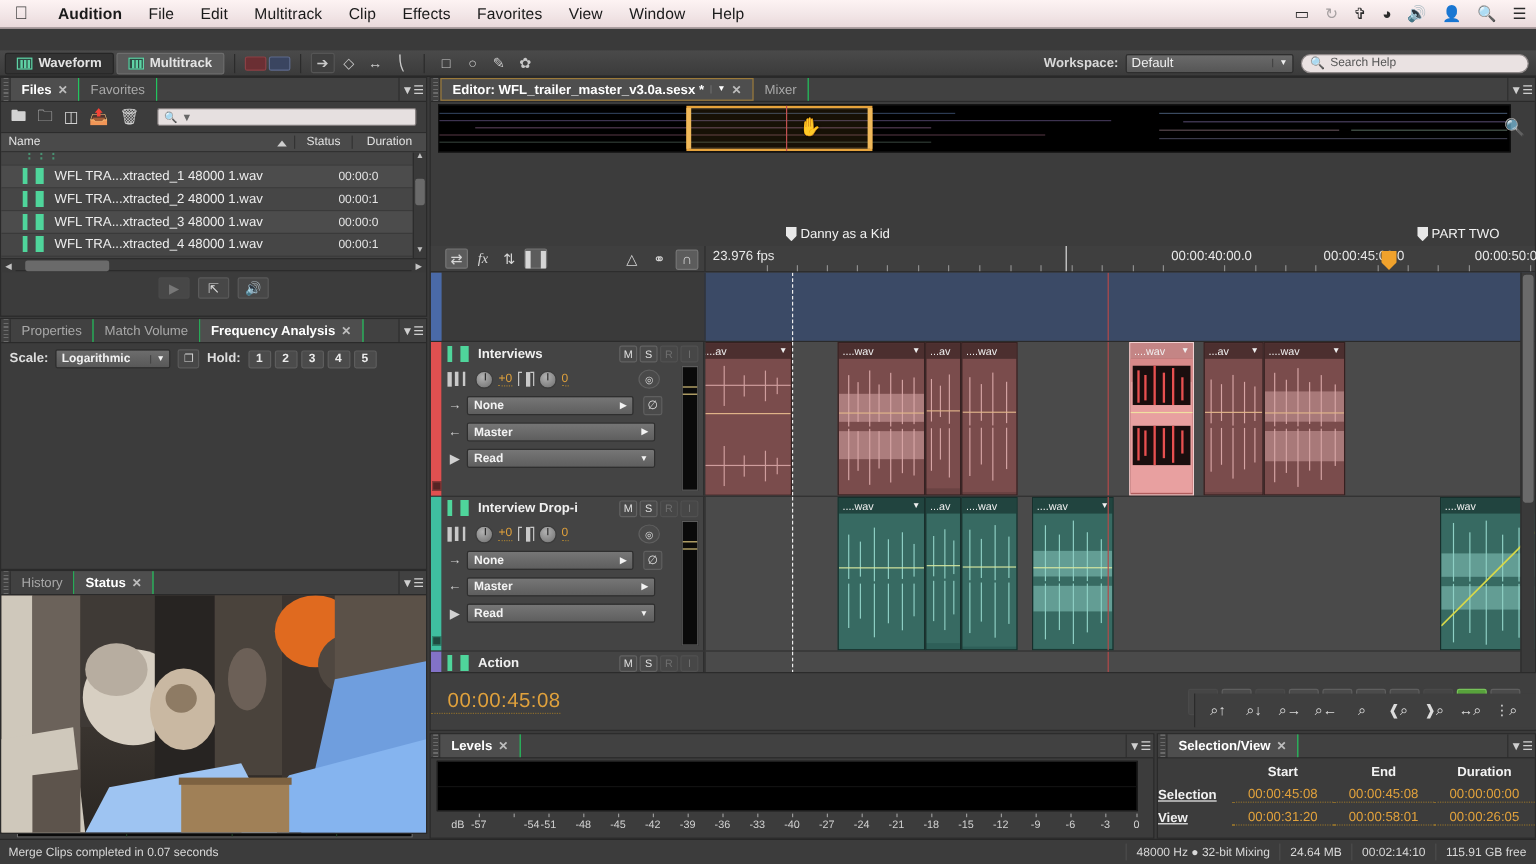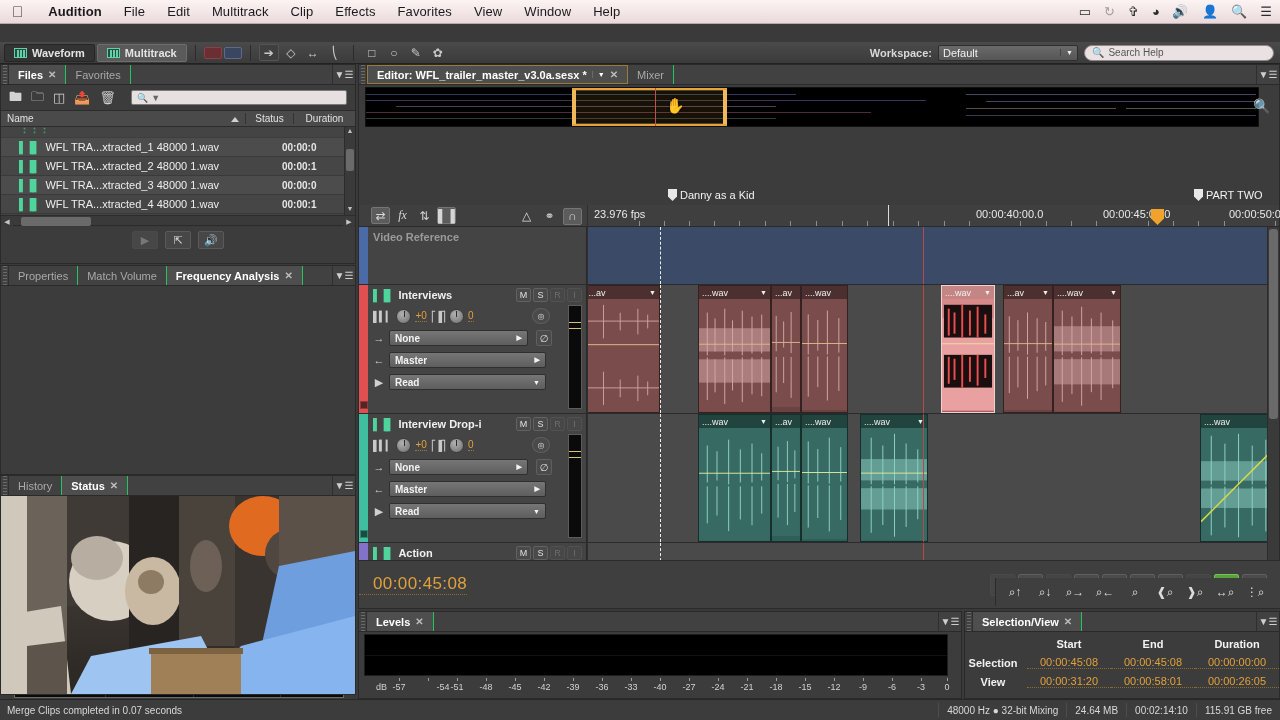--- a/index.html
+++ b/index.html
@@ -103,21 +103,21 @@
   .files-head .c1 .sortarrow{ position:absolute; right:6px; top:4px; width:0;height:0;
      border-left:4px solid transparent;border-right:4px solid transparent;border-bottom:5px solid #cfcfcf;}
   .files-head .c2 { width:48px; text-align:center; border-left:1px solid #333; }
   .files-head .c3 { width:62px; text-align:center; border-left:1px solid #333; }
   .files-list { position:relative; height:88px; overflow:hidden; background:#434343; }
   .frow { height:19px; display:flex; align-items:center; font-size:11px; color:#ededed;
      border-bottom:1px solid #3a3a3a; background:#464646; }
   .frow:nth-child(even){ background:#4c4c4c; }
   .frow .wf { color:#4fd59b; font-size:11px; margin:0 6px 0 18px; letter-spacing:-1px; font-weight:bold; }
   .frow .nm { flex:1; }
-  .frow .du { width:62px; font-size:10px; color:#e6e6e6;font-weight:bold; }
+  .frow .du { width:62px; font-size:10px; color:#e6e6e6; }
   .vscroll { position:absolute; right:0; top:0; width:11px; height:100%; background:#3a3a3a;
      border-left:1px solid #2c2c2c; }
   .vscroll .arr { height:10px; color:#c0c0c0; font-size:7px; text-align:center; }
   .vscroll .thumb { position:absolute; left:1px; right:1px; top:22px; height:22px; background:#6a6a6a; border-radius:2px;}
   .hscroll { height:12px; background:#3a3a3a; border-top:1px solid #2c2c2c; display:flex; align-items:center; }
   .hscroll .arr { width:12px; text-align:center; font-size:7px; color:#c4c4c4; }
   .hscroll .track { flex:1; height:9px; position:relative; }
   .hscroll .thumb { position:absolute; left:8px; top:0; width:70px; height:9px; background:#6a6a6a; border-radius:2px; }
   .files-btns { height:26px; display:flex; align-items:center; justify-content:center; gap:7px; }
   .fbtn { width:26px; height:18px; border:1px solid #5a5a5a; background:#474747; border-radius:2px;
@@ -162,21 +162,21 @@
      border:1px solid #111; overflow:hidden; }
   .ov-line { position:absolute; height:1px; }
   .ov-sel { position:absolute; top:0; bottom:0; border:2px solid #e6a33c; background:rgba(230,163,60,.10);
      box-shadow:inset 0 0 0 1px rgba(255,220,150,.25); }
   .ov-handle{ position:absolute; top:0; bottom:0; width:4px; background:#f0b95a; }
   .ov-play { position:absolute; top:0; bottom:0; width:1px; background:#c05050; }
   .ov-hand { position:absolute; font-size:15px; color:#fff; text-shadow:0 0 2px #000; }
   .ov-zoomicon { position:absolute; right:6px; top:30px; width:22px; height:22px; color:#cfcfcf; font-size:14px;
      display:flex; align-items:center; justify-content:center;}
 
-  .marker-strip { position:absolute; left:19px; top:124px; width:894px; height:16px; }
+  .marker-strip { position:absolute; left:6px; top:124px; width:894px; height:16px; }
   .marker { position:absolute; top:0; display:flex; align-items:center; gap:3px; font-size:11px; color:#f2f2f2; }
   .marker .pin { width:9px; height:12px; background:#e8e8e8;
      clip-path:polygon(0 0,100% 0,100% 62%,50% 100%,0 62%); }
 
   .ed-toolbar { position:absolute; left:0; top:140px; width:228px; height:22px; background:#3f3f3f;
      display:flex; align-items:center; gap:3px; padding-left:12px; border-bottom:1px solid #2a2a2a;}
   .edt-ic { width:19px; height:17px; display:flex; align-items:center; justify-content:center;
      color:#d6d6d6; font-size:12px; border-radius:2px; }
   .edt-ic.act { background:#5c5c5c; border:1px solid #757575; }
   .ed-toolbar2 { position:absolute; left:158px; top:140px; width:70px; height:22px; display:flex;
@@ -257,21 +257,21 @@
      border:1px solid #1d1d1d; }
   .lev-meter .divcenter { position:absolute; left:0; right:0; top:50%; height:1px; background:#111; }
   .lev-axis { position:absolute; left:5px; top:66px; width:594px; height:18px; }
   .lev-axis .t { position:absolute; top:0; width:1px; height:3px; background:#9a9a9a; }
   .lev-axis .l { position:absolute; top:4px; font-size:9px; color:#d2d2d2; transform:translateX(-50%); }
 
   
   #selPanel { left:964px; top:611px; width:316px; height:88px; }
   .sv-grid { position:absolute; left:0; top:22px; width:316px; }
   .sv-row { display:flex; align-items:center; height:19px; font-size:11px; }
-  .sv-row .lb { width:62px; text-align:center; padding-right:6px; color:#f0f0f0; font-weight:bold; }
+  .sv-row .lb { width:62px; text-align:left; padding-right:6px; color:#f0f0f0; font-weight:bold;text-decoration:underline; }
   .sv-row .hd { width:84px; text-align:center; color:#f2f2f2; font-weight:bold; }
   .sv-row .vl { width:84px; text-align:center; color:#e0a13c; border-bottom:1px dotted #8a6c2d; }
 
   
   .statusbar { position:absolute; left:0; bottom:0; width:1280px; height:21px; background:#3c3c3c;
      border-top:1px solid #272727; display:flex; align-items:center; font-size:10px; color:#d8d8d8; }
   .statusbar .msg { padding-left:7px; }
   .statusbar .cells { margin-left:auto; display:flex; align-items:center; }
   .statusbar .cell { padding:0 8px; border-left:1px solid #4d4d4d; height:14px; display:flex; align-items:center; }
 </style>
@@ -431,20 +431,36 @@
       </div>
       <div class="ptab">
         <span>Match Volume</span>
       </div>
       <div class="ptab active">
         <span>Frequency Analysis</span>
         <span class="x">✕</span>
       </div>
       <div class="ptab-fill"></div>
       <div class="pmenu">▼☰</div>
+    </div>
+    <div class="fa-controls">
+      <span class="fa-lbl">Scale:</span>
+      <div class="fa-select">
+        <span>Logarithmic</span>
+        <span class="car">▼</span>
+      </div>
+      <div class="fa-copy">❐</div>
+      <span class="fa-lbl">Hold:</span>
+      <div class="hold-wrap">
+        <div class="hold-btn">1</div>
+        <div class="hold-btn">2</div>
+        <div class="hold-btn">3</div>
+        <div class="hold-btn">4</div>
+        <div class="hold-btn">5</div>
+      </div>
     </div>
     <div class="hold-colors">
       <i style="background:#ef2a2a"></i>
       <i style="background:#f08430"></i>
       <i style="background:#f5e27a"></i>
       <i style="background:#6ddc4a"></i>
       <i style="background:#4fdc6a"></i>
     </div>
     <div class="fa-graph">
       <div class="gl-h" style="top:20px"></div>
@@ -635,25 +651,20 @@
 
       <i class="cti" style="left:300px;"></i>
       <div style="position:absolute; left:563px; top:4px; width:13px; height:16px; background:#f0a22c;
             clip-path:polygon(0 0,100% 0,100% 60%,50% 100%,0 60%); "></div>
     </div>
 
     <div class="tracks-area">
 
       <div class="track" style="height:58px; background:#3a3a3a;">
         <div class="tr-colorbar" style="background:#4a6aa8;"></div>
-        <div class="tr-head">
-          <div class="tr-title">
-            <span class="nm" style="color:#9a9a9a; overflow:hidden;">Video Reference</span>
-          </div>
-        </div>
         <div class="tr-lane" style="background:#3b4a66;">
           <div class="lane-cti" style="left:72px;"></div>
           <div class="lane-playhead" style="left:335px;"></div>
         </div>
       </div>
 
       <div class="track" style="height:129px;">
         <div class="tr-colorbar" style="background:#e05050;"></div>
         <div style="position:absolute;left:1px;bottom:4px;width:8px;height:8px;border:1px solid #8e3a3a;background:#552424;"></div>
         <div class="tr-head">

